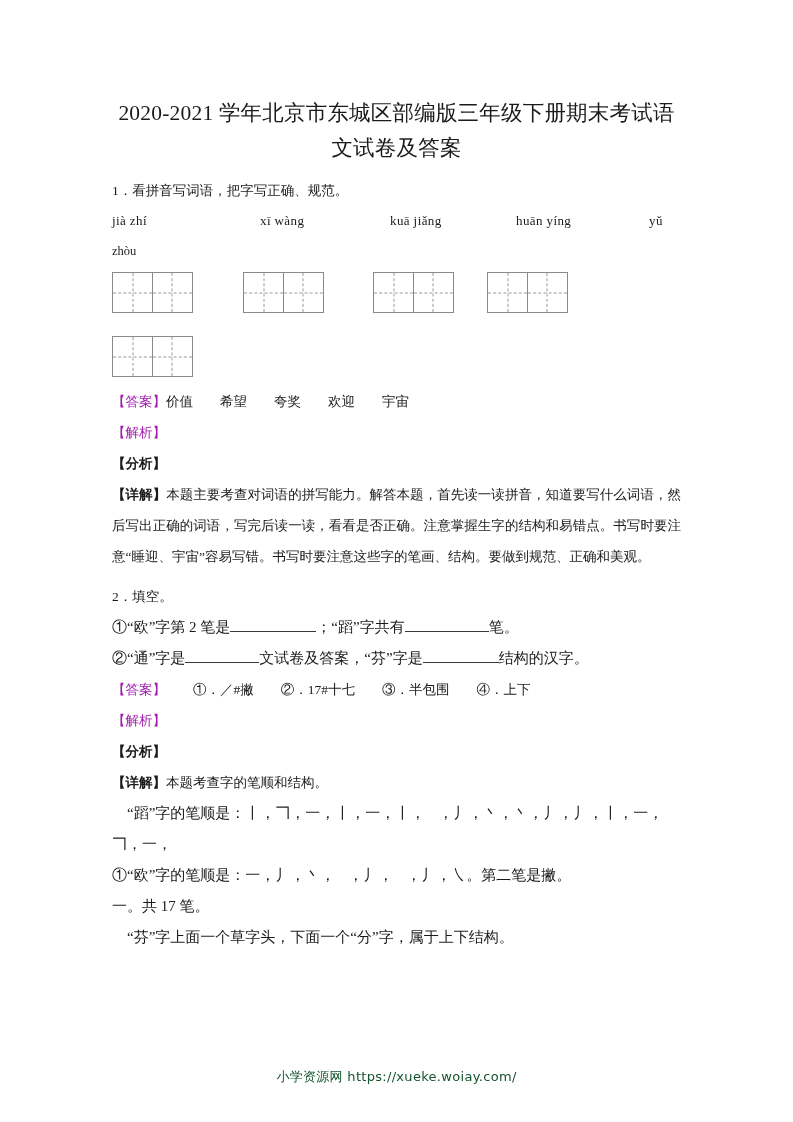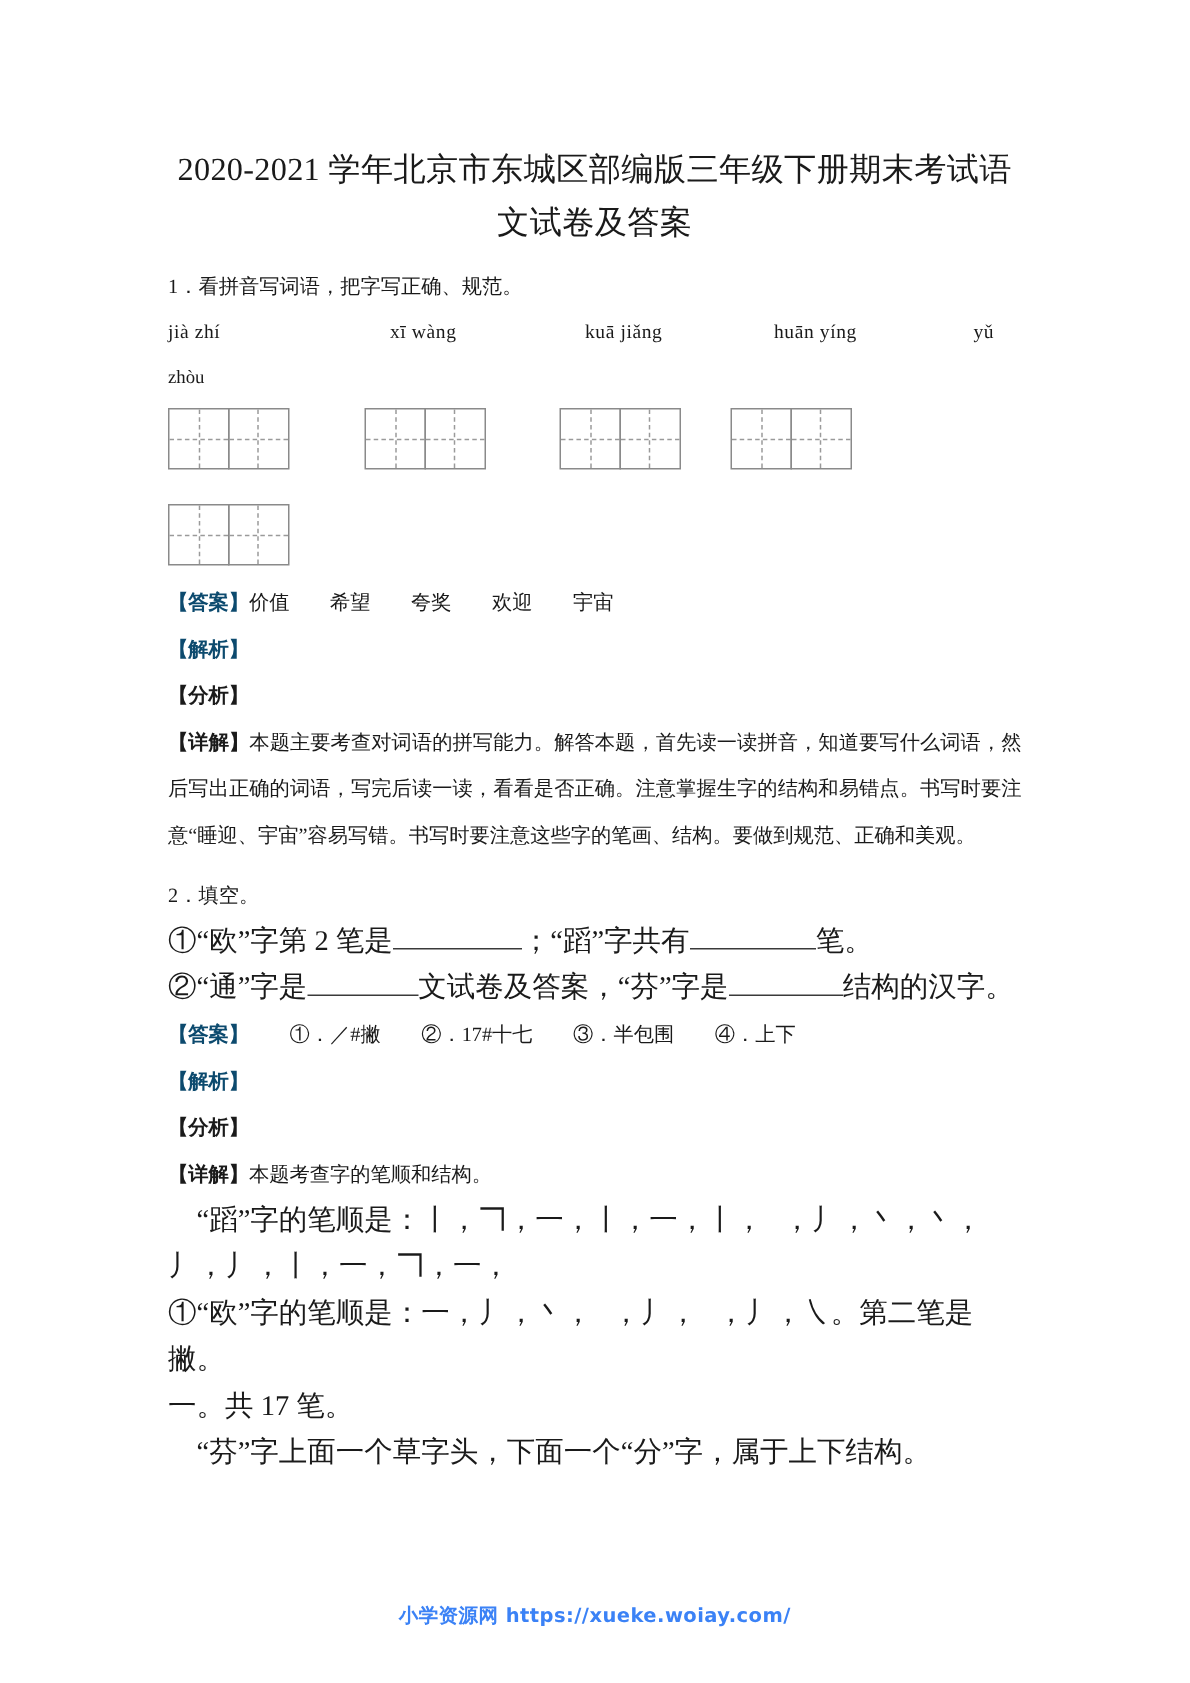--- a/index.html
+++ b/index.html
@@ -33,21 +33,21 @@
     line-height: 35px;
     text-align: center;
     letter-spacing: 0.2px;
   }
   .doc-title .ttl-line2 {
     display: block;
   }
 
   
   .qline {
-    font-size: 19px;
+    font-size: 15px;
     line-height: 31px;
     margin: 0;
     white-space: pre-wrap;
   }
   .para {
     font-size: 13.5px;
     line-height: 31px;
     margin: 0;
     text-align: justify;
     text-justify: inter-ideograph;
@@ -119,21 +119,21 @@
     transform: translateX(-0.5px);
   }
 
   
   .ans-line {
     font-size: 13.5px;
     line-height: 31px;
     margin: 0;
     white-space: pre;
   }
-  .tag-blue { color: #0c4a6e; font-weight: bold; }
+  .tag-blue { color: #a21caf; }
   .tag-black { color: #1a1a1a; font-weight: 600; text-align: center; }
   .detail-tag { font-weight: 600; }
 
   .blank {
     display: inline-block;
     border-bottom: 1px solid #3a3a3a;
     vertical-align: baseline;
   }
   .blank.w1 { width: 86px; }
   .blank.w2 { width: 84px; }
@@ -143,23 +143,22 @@
   .stroke-gap { display: inline-block; width: 13px; }
 
   
   .footer {
     position: absolute;
     left: 0; right: 0;
     top: 1068px;
     text-align: center;
     font-family: "DejaVu Sans", "Liberation Sans", sans-serif;
     font-size: 13px;
-    color: #3b82f6;
+    color: #14532d;
     letter-spacing: 0.3px;
-    font-weight: bold;
   }
 </style>
 </head>
 <body>
 
 <div class="page">
 
   <h1 class="doc-title">
     <span>2020-2021 学年北京市东城区部编版三年级下册期末考试语</span>
     <span class="ttl-line2">文试卷及答案</span>

